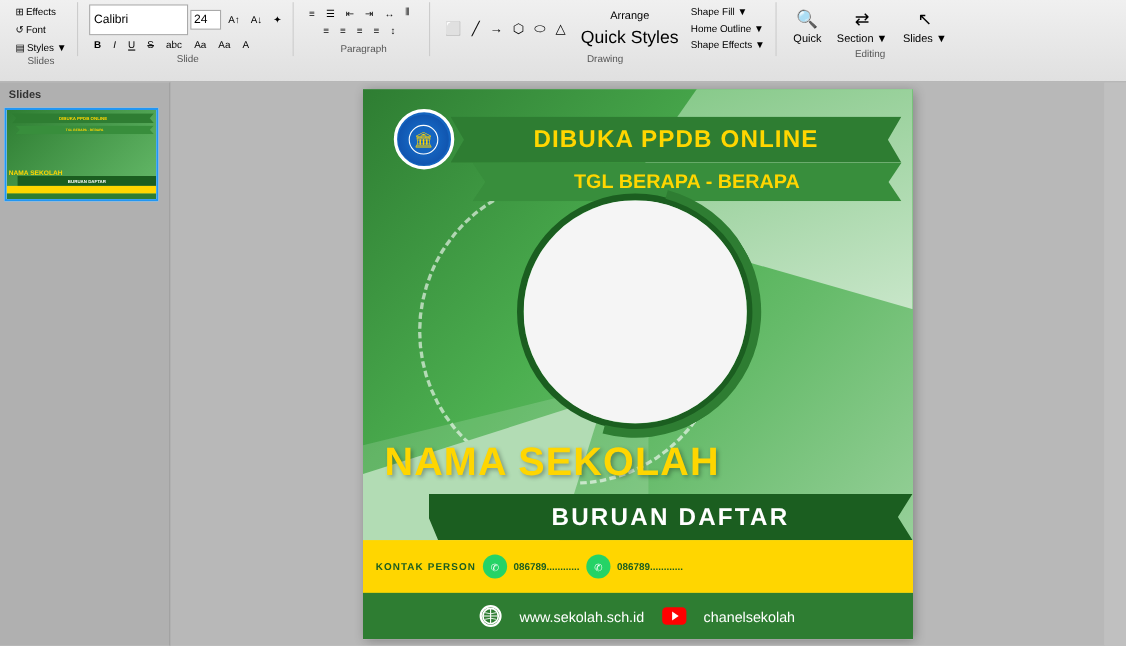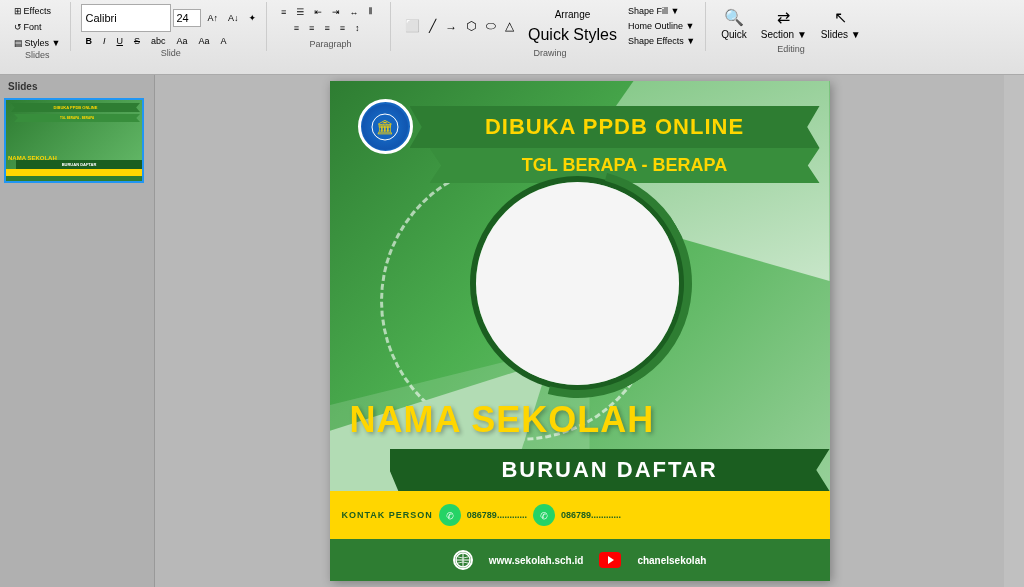--- a/index.html
+++ b/index.html
@@ -367,22 +367,22 @@
       left: 0; right: 0;
       height: 42px;
       background: #2e7d32;
       display: flex;
       align-items: center;
       justify-content: center;
       gap: 16px;
     }
     .website-text {
       color: white;
-      font-size: 10px;
-      font-weight: bold;
+      font-size: 13px;
+      font-weight: normal;
     }
     .yt-icon {
       width: 22px;
       height: 16px;
       background: #ff0000;
       border-radius: 4px;
       display: flex;
       align-items: center;
       justify-content: center;
       color: white;

